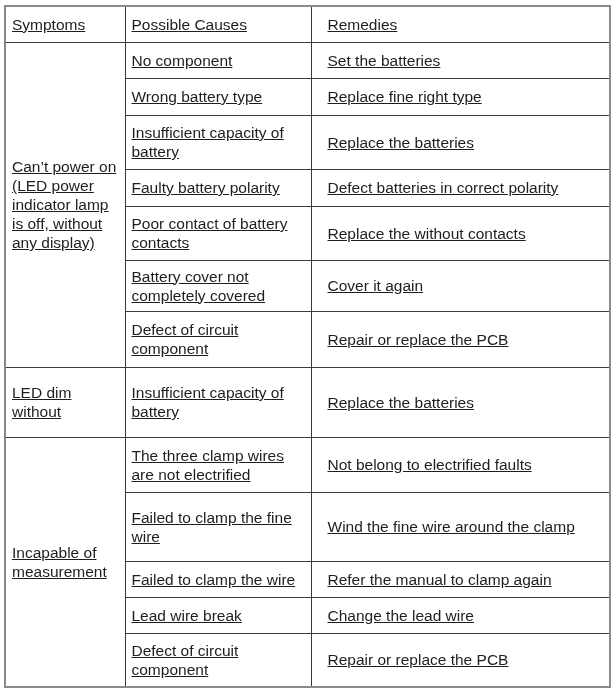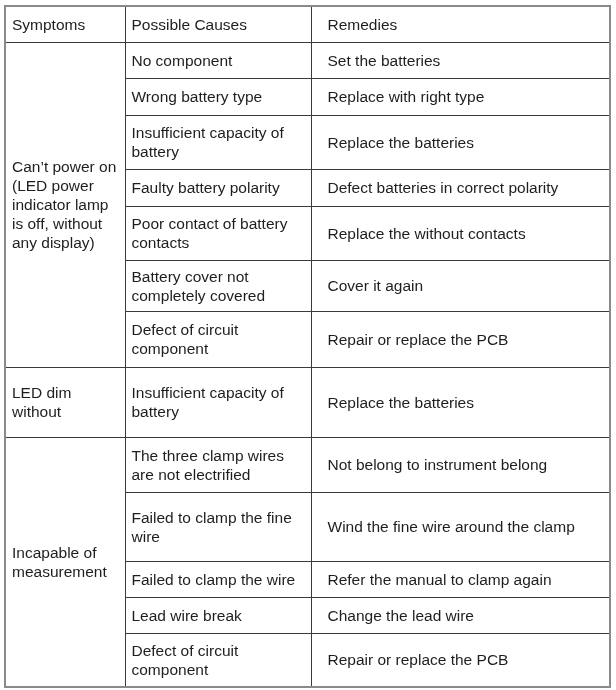--- a/index.html
+++ b/index.html
@@ -5,21 +5,21 @@
   html, body { margin: 0; padding: 0; background: #ffffff; }
   body { width: 616px; height: 690px; position: relative; overflow: hidden;
          font-family: "Liberation Sans", sans-serif; color: #1e1e1e; }
   table.ts {
     position: absolute; left: 4px; top: 5px;
     width: 607px; border-collapse: collapse; table-layout: fixed;
     border: 2px solid #8a8a8a;
   }
   table.ts td, table.ts th {
     border: 1px solid #3a3a3a; padding: 0 6px; font-size: 15.5px;
-    line-height: 19px; font-weight: normal; text-align: left; vertical-align: middle;
+    line-height: 19px; font-weight: normal; text-align: left; vertical-align: middle; text-decoration: underline;
   }
   table.ts th { color: #1e1e1e; }
   .c1 { width: 120px; }
   .c2 { width: 186px; }
   .c3 { padding-left: 16px !important; }
   .sym { vertical-align: middle; margin-left: 42px; }
 </style>
 </head>
 <body>
 
@@ -36,21 +36,21 @@
     <th class="c3">Remedies</th>
   </tr>
 
   <tr style="height:36px">
     <td class="sym" rowspan="7">Can’t power on (LED power indicator lamp is off, without any display)</td>
     <td>No component</td>
     <td class="c3">Set the batteries</td>
   </tr>
   <tr style="height:37px">
     <td>Wrong battery type</td>
-    <td class="c3">Replace with right type</td>
+    <td class="c3">Replace fine right type</td>
   </tr>
   <tr style="height:54px">
     <td>Insufficient capacity of battery</td>
     <td class="c3">Replace the batteries</td>
   </tr>
   <tr style="height:37px">
     <td>Faulty battery polarity</td>
     <td class="c3">Defect batteries in correct polarity</td>
   </tr>
   <tr style="height:54px">
@@ -68,21 +68,21 @@
 
   <tr style="height:70px">
     <td class="sym">LED dim without</td>
     <td>Insufficient capacity of battery</td>
     <td class="c3">Replace the batteries</td>
   </tr>
 
   <tr style="height:55px">
     <td class="sym" rowspan="5">Incapable of measurement</td>
     <td>The three clamp wires are not electrified</td>
-    <td class="c3">Not belong to instrument belong</td>
+    <td class="c3">Not belong to electrified faults</td>
   </tr>
   <tr style="height:69px">
     <td>Failed to clamp the fine wire</td>
     <td class="c3">Wind the fine wire around the clamp</td>
   </tr>
   <tr style="height:36px">
     <td>Failed to clamp the wire</td>
     <td class="c3">Refer the manual to clamp again</td>
   </tr>
   <tr style="height:36px">

